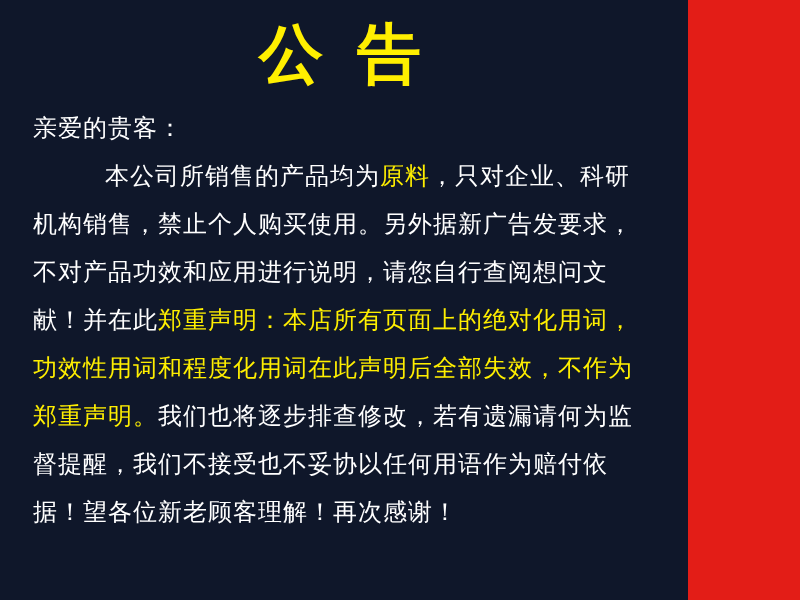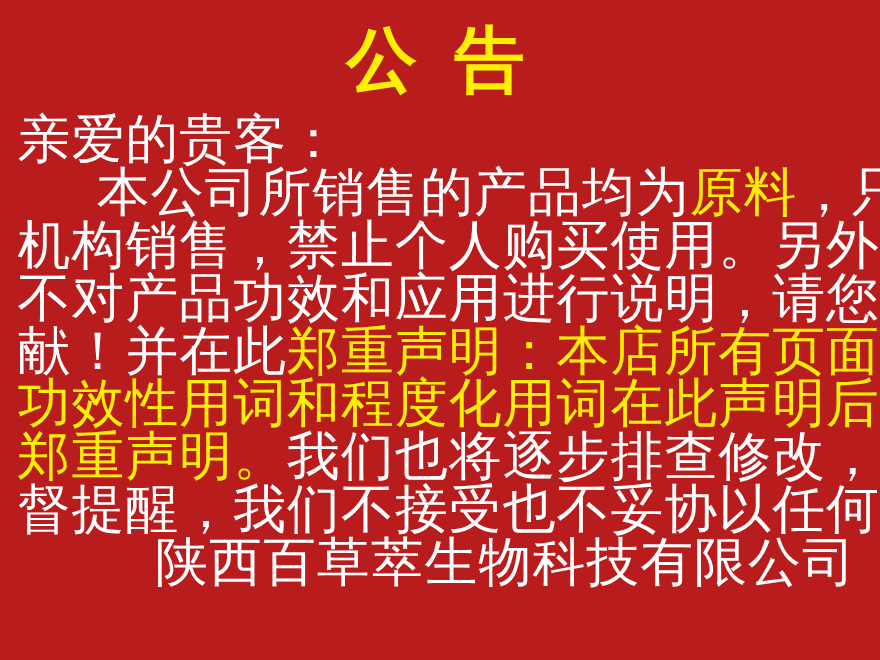--- a/index.html
+++ b/index.html
@@ -3,38 +3,38 @@
 <meta charset="utf-8">
 <style>
   html, body { margin: 0; padding: 0; }
   body {
     width: 800px; height: 600px;
     background: #e31d17;
     overflow: hidden;
     font-family: "Liberation Sans", "DejaVu Sans", sans-serif;
   }
   .banner {
-    width: 800px; height: 600px;
-    background: #b91c1c;
+    width: 688px; height: 600px;
+    background: #0f172a;
     box-sizing: border-box;
   }
   .title {
     margin: 0;
     padding-top: 10px;
     text-align: center;
     font-size: 64px;
     font-weight: bold;
     letter-spacing: 8px;
     line-height: 88px;
     color: #ffef00;
   }
   .content {
     margin-top: 6px;
-    padding: 0 16px;
-    font-size: 48px;
+    padding: 0 33px;
+    font-size: 24px;
     line-height: 48px;
     color: #ffffff;
     letter-spacing: 1px;
   }
   .line { white-space: nowrap; }
   .line.indent { padding-left: 72px; }
   .line.signature { text-align: right; padding-right: 6px; }
   .hl { color: #ffef00; }
 </style>
 </head>
@@ -53,16 +53,16 @@
     <div class="line"><span>不对产品功效和应用进行说明，请您自行查阅想问文</span></div>
 
     <div class="line"><span>献！并在此</span><span class="hl">郑重声明：本店所有页面上的绝对化用词，</span></div>
 
     <div class="line"><span class="hl">功效性用词和程度化用词在此声明后全部失效，不作为</span></div>
 
     <div class="line"><span class="hl">郑重声明。</span><span>我们也将逐步排查修改，若有遗漏请何为监</span></div>
 
     <div class="line"><span>督提醒，我们不接受也不妥协以任何用语作为赔付依</span></div>
 
+    <div class="line"><span>据！望各位新老顾客理解！再次感谢！</span></div>
 
-    <div class="line signature"><span>陕西百草萃生物科技有限公司</span></div>
   </div>
 </div>
 
 </body></html>

